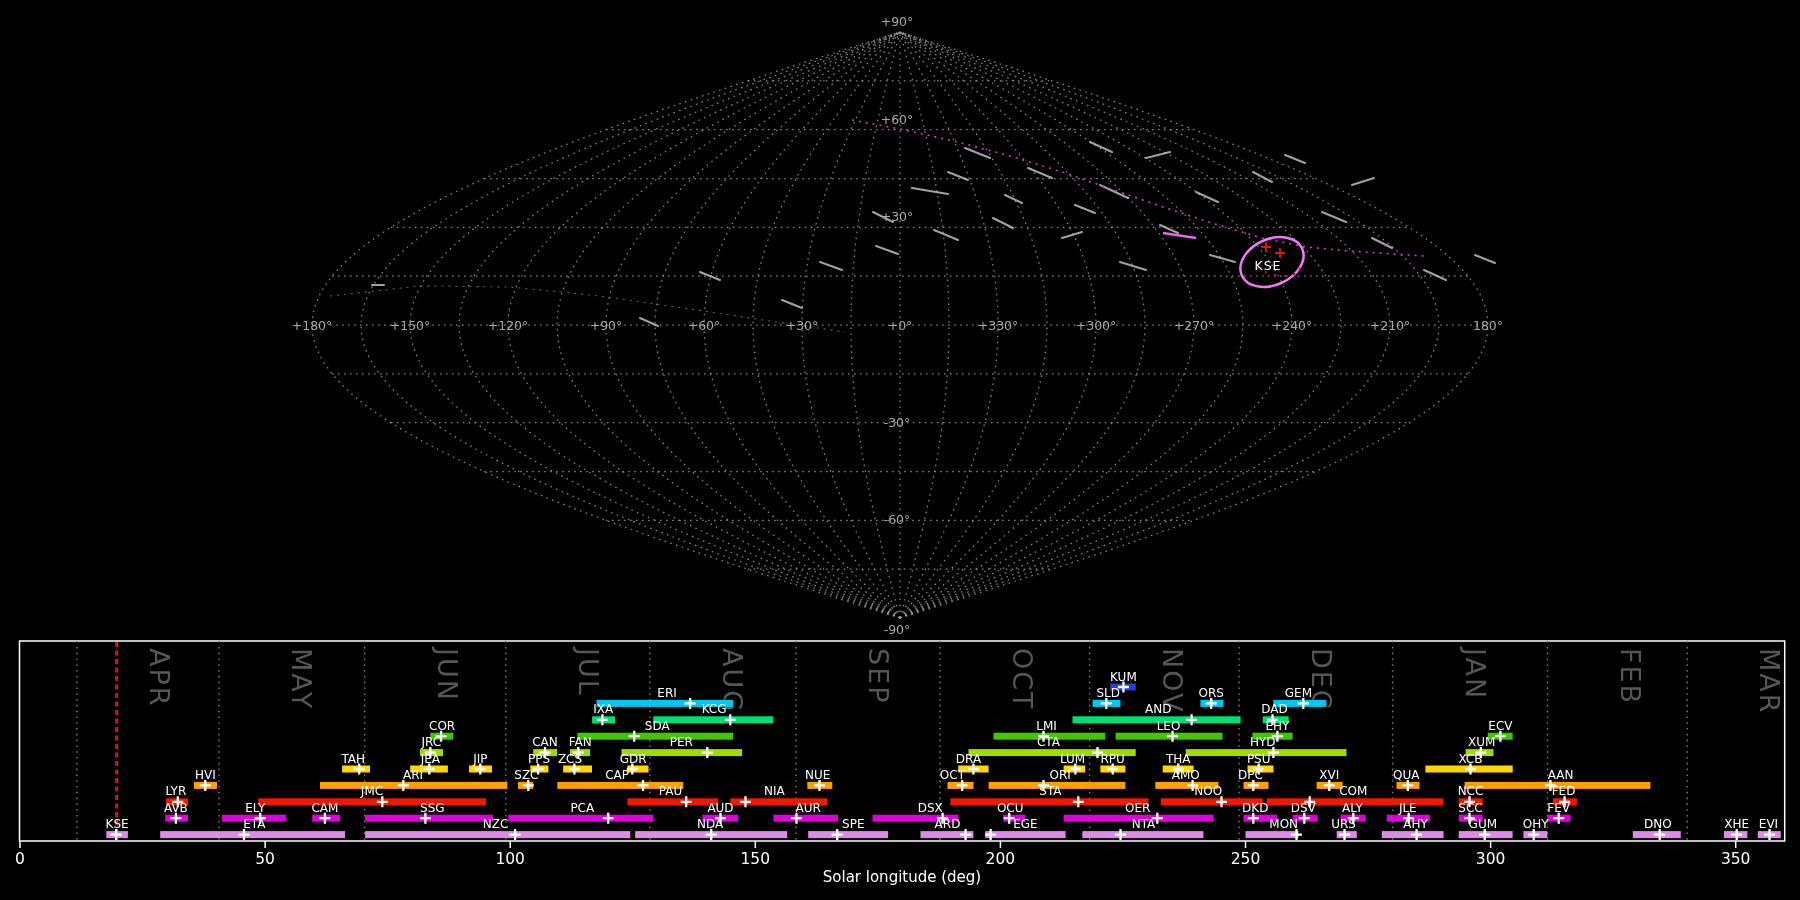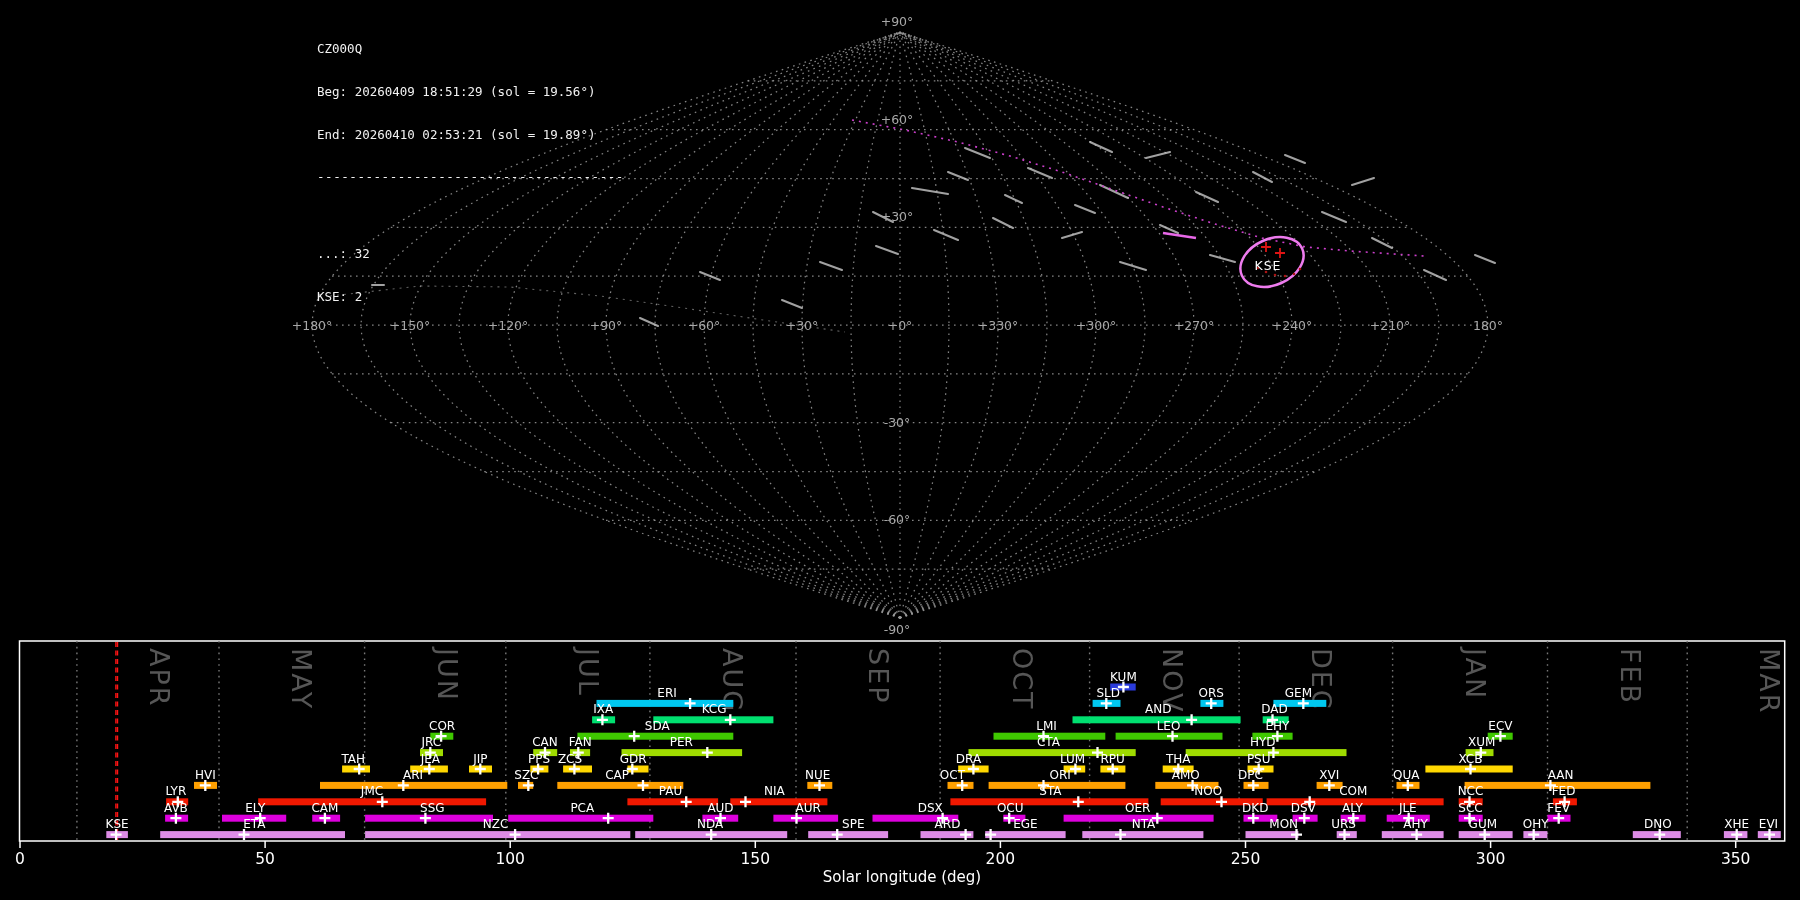--- a/index.html
+++ b/index.html
@@ -433,22 +433,13 @@
         <text class="tick" text-anchor="middle" x="1000.4" y="864">200</text>
         <line x1="1245.5" y1="841" x2="1245.5" y2="848" stroke="#fff" stroke-width="1.5"></line>
         <text class="tick" text-anchor="middle" x="1245.5" y="864">250</text>
         <line x1="1490.6" y1="841" x2="1490.6" y2="848" stroke="#fff" stroke-width="1.5"></line>
         <text class="tick" text-anchor="middle" x="1490.6" y="864">300</text>
         <line x1="1735.7" y1="841" x2="1735.7" y2="848" stroke="#fff" stroke-width="1.5"></line>
         <text class="tick" text-anchor="middle" x="1735.7" y="864">350</text>
         <text class="axis" text-anchor="middle" x="902" y="882">Solar longitude (deg)</text>
       </g>
     </svg>
-  <div class="info">
-    <div>CZ000Q</div>
-    <div>Beg: 20260409 18:51:29 (sol = 19.56°)</div>
-    <div>End: 20260410 02:53:21 (sol = 19.89°)</div>
-    <div class="sep">--------------------------------------</div>
-    <div class="gap"></div>
-    <div>...: 32</div>
-    <div>KSE: 2</div>
-  </div>
 </div>
 
 </body></html>

